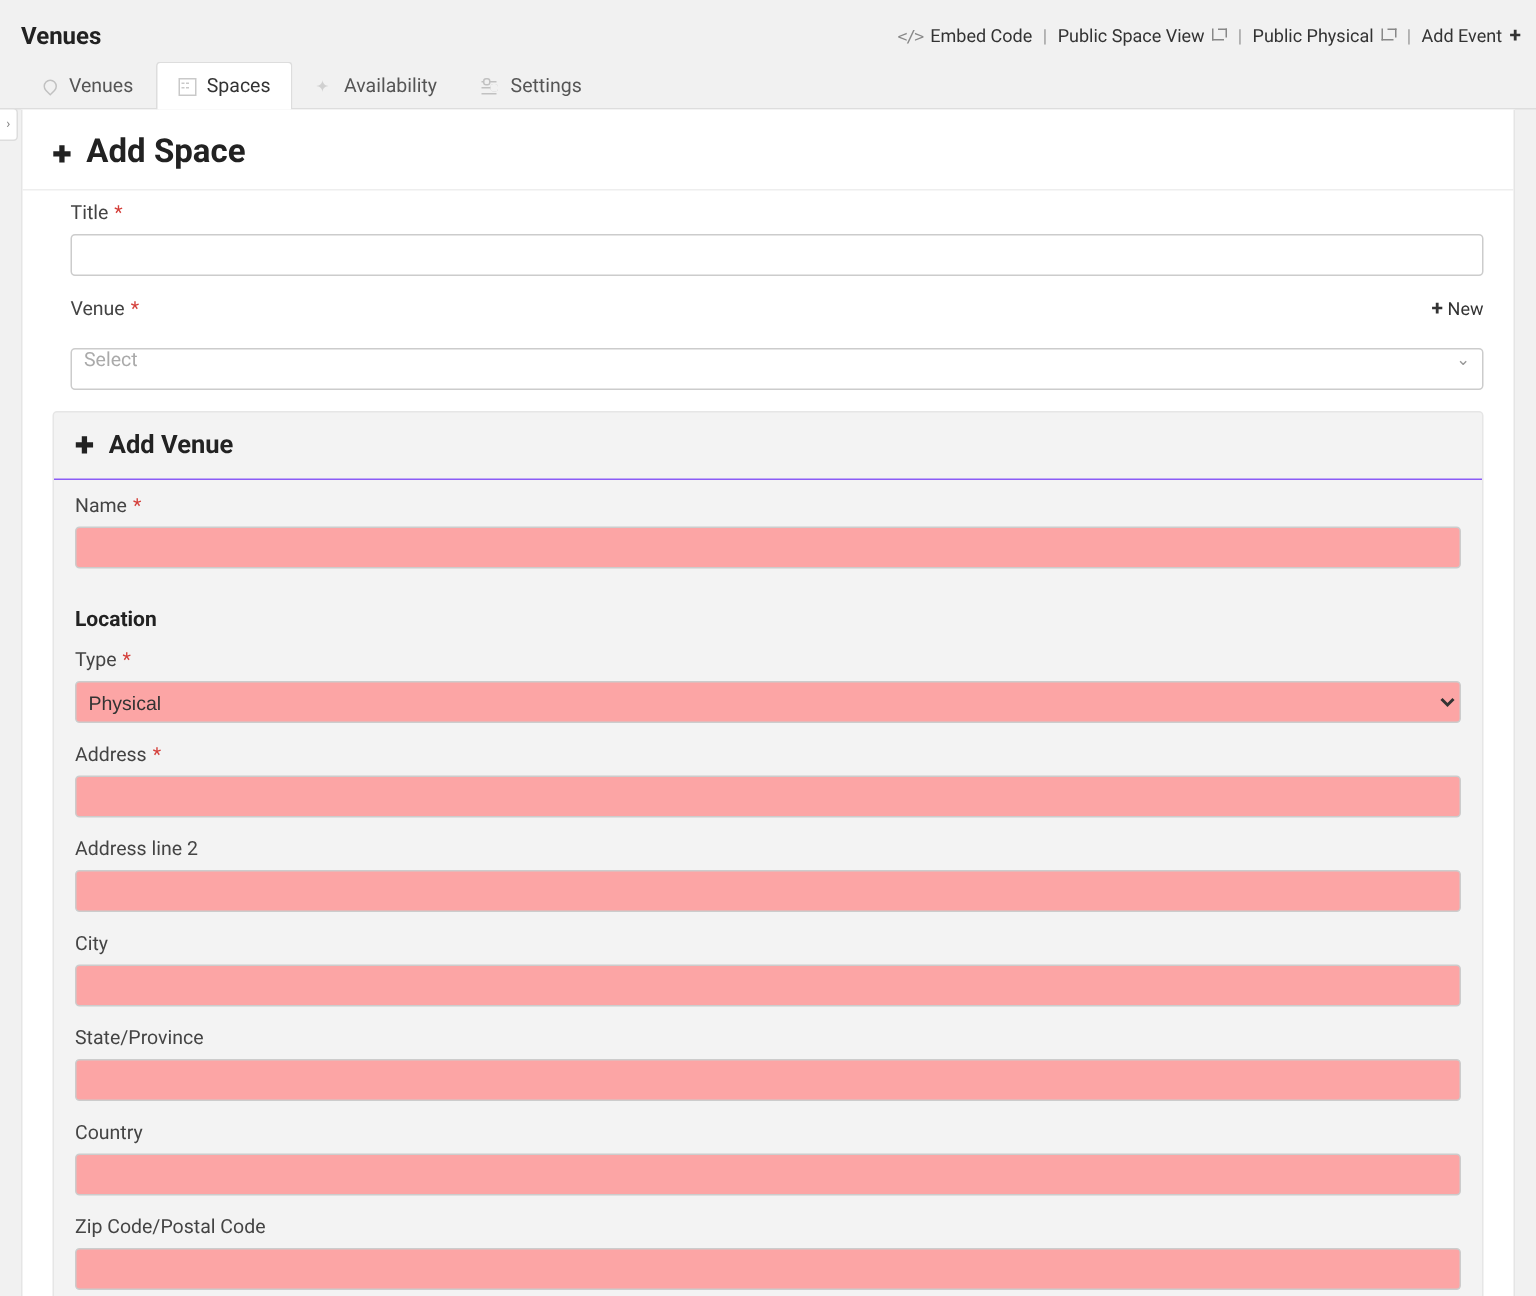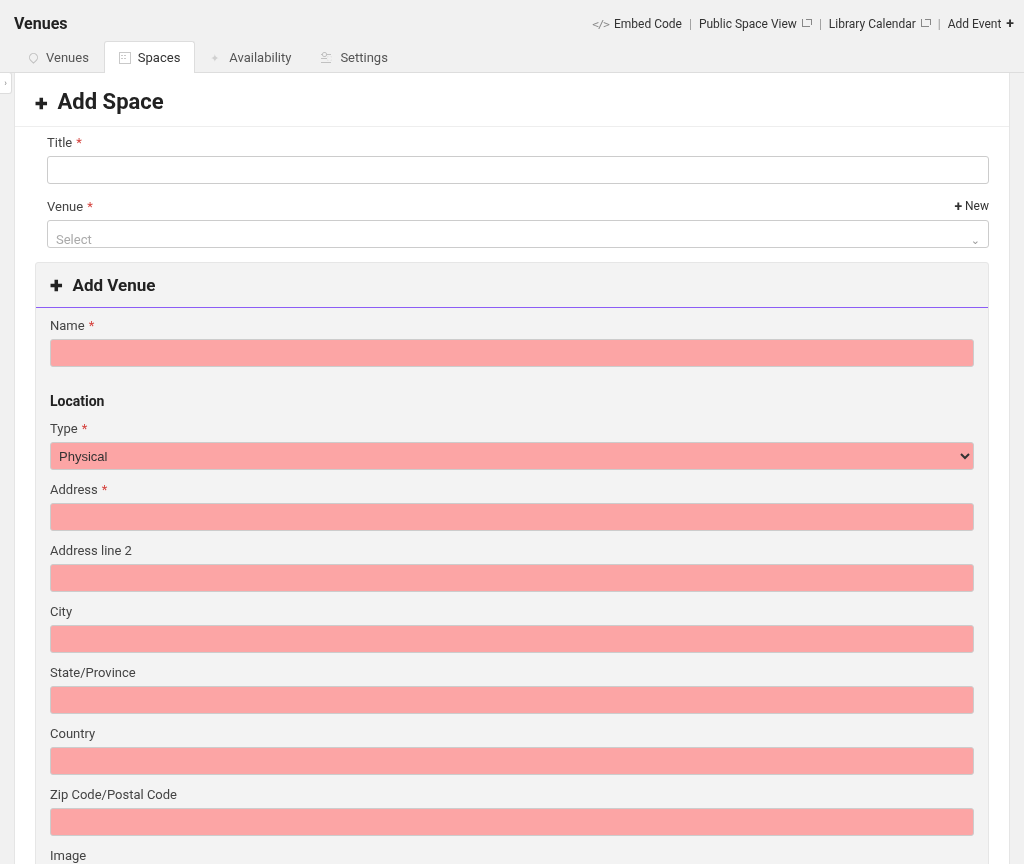--- a/index.html
+++ b/index.html
@@ -84,52 +84,52 @@
     font-weight:700; font-size:22px; color:#222;
     padding:12px 20px 12px 20px;
     border-bottom:1px solid #eee;
   }
   .plus-ic::before{content:"✚"; font-size:15px; color:#222; position:relative; top:0px;}
 
   .form-block { padding:8px 20px 0 32px; }
   .fld { margin-bottom:14px; }
   .fld-label { font-size:13px; color:#444; margin-bottom:6px; display:flex; align-items:center; gap:4px;}
   .req { color:#d43f3a; }
-  .row-label { display:flex; justify-content:space-between; align-items:center; margin-bottom:6px;}
+  .row-label { display:flex; justify-content:space-between; align-items:center; margin-bottom:18px;}
   .new-btn { font-size:12px; color:#333; cursor:pointer; display:inline-flex; align-items:center; gap:3px;}
   .new-btn::before{content:"+"; font-weight:700; font-size:14px;}
 
   input.txt, .fake-select, select.sel {
     width:100%;
     height:28px;
     border:1px solid #ccc;
     border-radius:3px;
     padding:0 8px;
     font-size:13px;
     background:#fff;
     color:#333;
   }
-  .fake-select { display:flex; align-items:flex-end; justify-content:space-between; color:#aaa; cursor:pointer;}
+  .fake-select { display:flex; align-items:flex-start; justify-content:space-between; color:#aaa; cursor:pointer;}
   .fake-select .chev { color:#999; font-size:11px; }
   select.sel { color:#333; padding:0 4px;}
 
   
   .sub-panel {
     margin:0 20px 16px 20px;
     background:#f3f3f3;
     border:1px solid #e6e6e6;
     border-radius:3px;
   }
   .sub-head {
     display:flex; align-items:center; gap:10px;
     font-weight:700; font-size:17px; color:#222;
     padding:12px 14px; border-bottom:1px solid #8b5cf6;
   }
   .sub-body { padding:10px 14px 14px 14px; }
-  .sub-body .fld { margin-bottom:12px; }
+  .sub-body .fld { }
   .sub-body input.txt, .sub-body select.sel { background:#fca5a5; }
   .sub-sec-title { font-weight:700; font-size:14px; color:#222; margin:26px 0 12px 0;}
 
   .btn-row { display:flex; gap:8px; }
   .btn { height:30px; padding:0 12px; border-radius:3px; font-size:13px; cursor:pointer; display:inline-flex; align-items:center; gap:6px; border:1px solid transparent;}
   .btn-green { background:#8bc34a; color:#fff; border-color:#7cb342;}
   .btn-white { background:#fff; color:#333; border-color:#ccc;}
 
 </style>
 </head>
@@ -142,21 +142,21 @@
       <span class="ico ico-code"></span>
       <span>Embed Code</span>
     </span>
     <span class="hdr-sep">|</span>
     <span class="hdr-item">
       <span>Public Space View</span>
       <span class="ico ico-ext"></span>
     </span>
     <span class="hdr-sep">|</span>
     <span class="hdr-item">
-      <span>Library Calendar</span>
+      <span>Public Physical</span>
       <span class="ico ico-ext"></span>
     </span>
     <span class="hdr-sep">|</span>
     <span class="hdr-item">
       <span>Add Event</span>
       <span class="ico ico-plus-bold"></span>
     </span>
   </div>
 </div>
 

